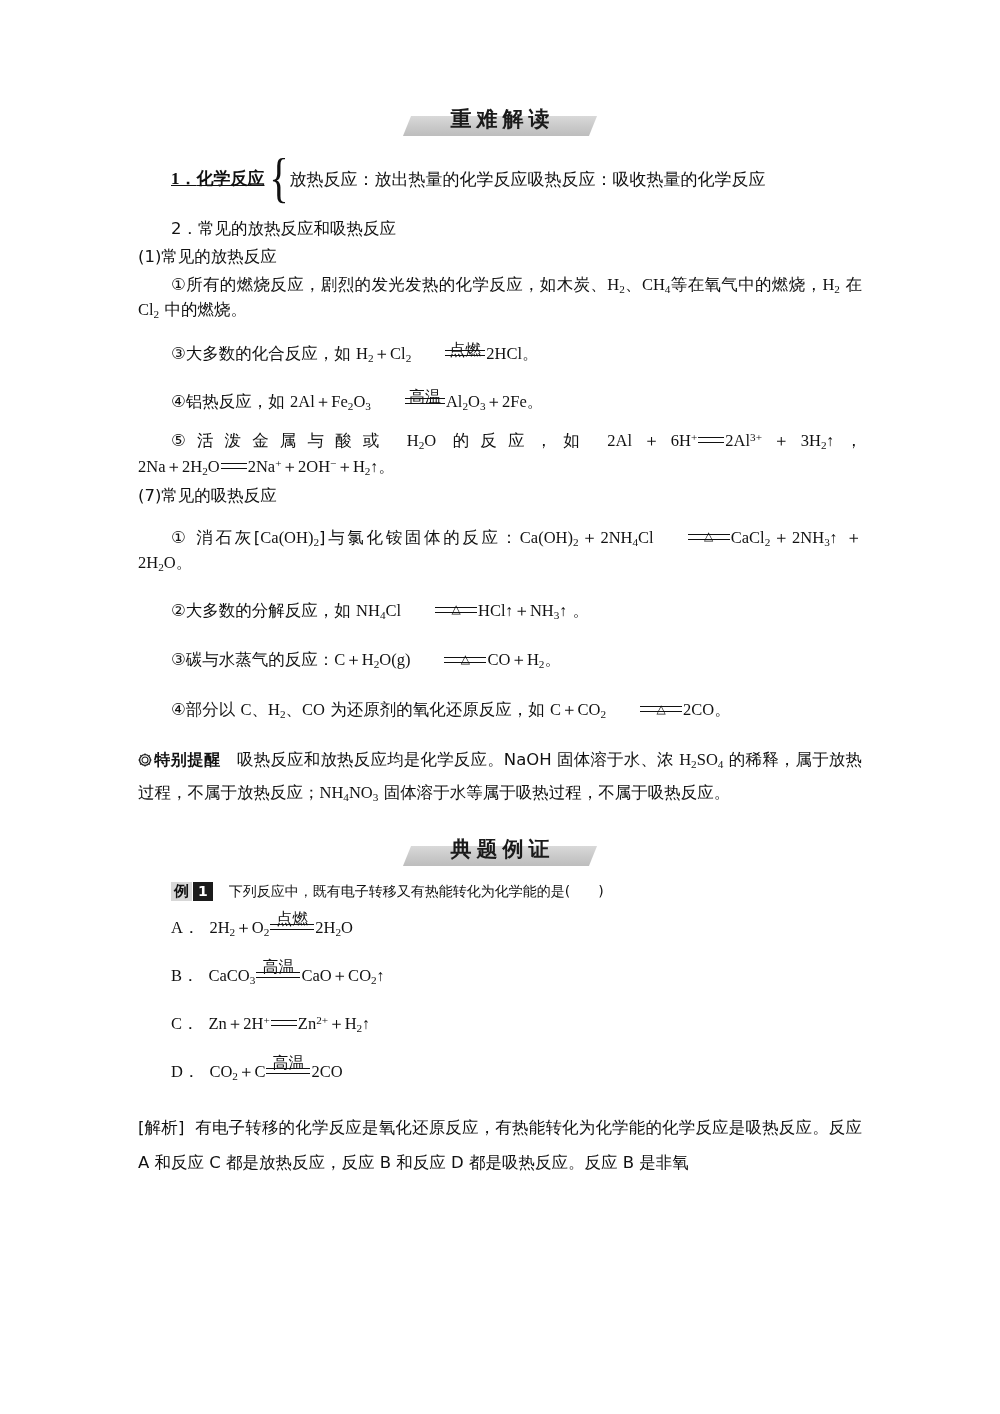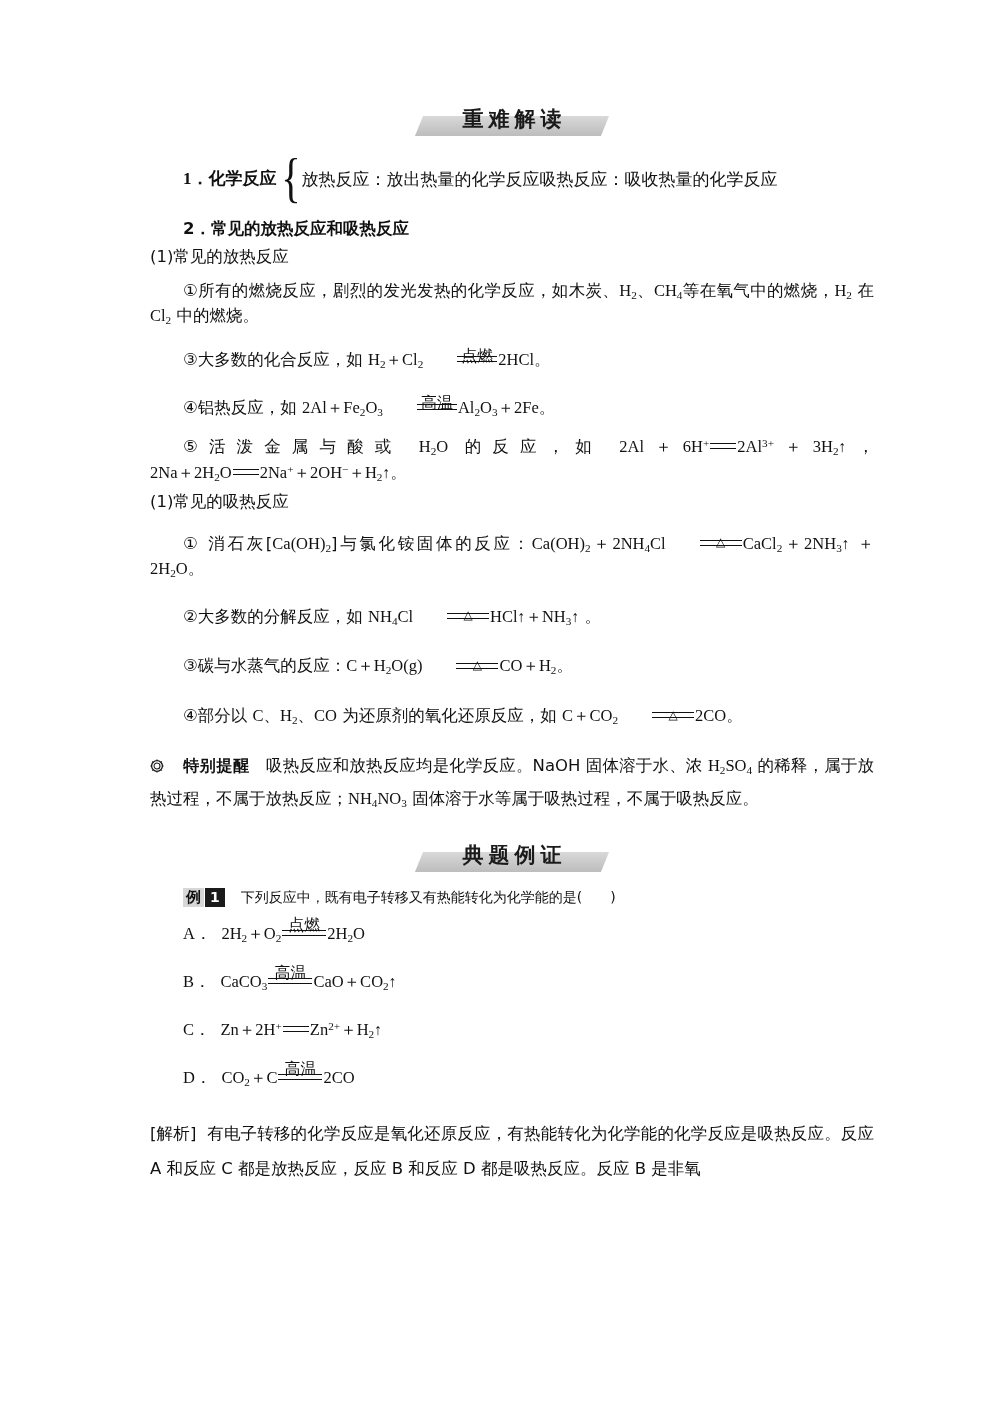--- a/index.html
+++ b/index.html
@@ -17,21 +17,21 @@
   }
   .page {
     position: absolute;
     left: 0; top: 0;
     width: 1000px;
     height: 1414px;
     padding: 0;
   }
   .content {
     position: absolute;
-    left: 150px;
+    left: 138px;
     top: 100px;
     width: 724px;
   }
 
   
   .banner-wrap {
     position: relative;
     height: 46px;
     margin-bottom: 6px;
   }
@@ -74,35 +74,36 @@
   .para.indent { text-indent: 33px; }
   .hanzi { font-family: "DejaVu Sans", "Liberation Sans", sans-serif; }
   .num-head {
     font-size: 16.5px;
     line-height: 1.6;
     margin: 0 0 2px 0;
     text-indent: 33px;
   }
   .num-head .lbl {
     font-family: "DejaVu Sans", sans-serif;
-    font-weight: bold;
+    font-weight: normal;
   }
 
   
   .brace-row {
     display: flex;
     align-items: center;
     margin: 10px 0 14px 0;
     padding-left: 33px;
   }
   .brace-label {
     font-size: 17px;
     font-weight: bold;
     font-family: "DejaVu Sans", sans-serif;
     white-space: nowrap;
+    text-decoration: underline;
   }
   .brace-label .ser {
     font-family: "Liberation Serif", serif;
   }
   .brace-glyph {
     font-size: 54px;
     line-height: 0.85;
     font-family: "Liberation Serif", serif;
     transform: scaleX(0.75);
     margin: 0 -2px 0 1px;
@@ -170,21 +171,20 @@
     margin-top: 20px;
     font-size: 16.5px;
     line-height: 2.05;
     text-align: justify;
   }
   .tip-head {
     font-family: "DejaVu Sans", sans-serif;
     font-weight: bold;
     font-size: 16px;
     letter-spacing: 0.5px;
-    margin-left: 17px;
   }
   .gear-icon {
     display: inline-block;
     width: 14px;
     height: 14px;
     vertical-align: -2px;
     margin-right: 2px;
   }
 
   
@@ -262,40 +262,40 @@
     <span class="brace-label"><span class="ser">1．</span><span>化学反应</span></span>
     <span class="brace-glyph">{</span>
     <span class="brace-lines">
       <div>放热反应：放出热量的化学反应</div>
       <div>吸热反应：吸收热量的化学反应</div>
     </span>
   </div>
 
   <p class="num-head"><span class="lbl">2．常见的放热反应和吸热反应</span></p>
 
-  <p class="para hanzi" style="margin-bottom:8px;">(1)常见的放热反应</p>
+  <p class="para hanzi" style="margin-bottom:2px;">(1)常见的放热反应</p>
 
   <p class="para indent hanzi" style="text-indent:33px;">
     ①所有的燃烧反应，剧烈的发光发热的化学反应，如木炭、<span class="eq">H<sub>2</sub></span>、<span class="eq">CH<sub>4</sub></span>等在氧气中的燃烧，<span class="eq">H<sub>2</sub></span> 在 <span class="eq">Cl<sub>2</sub></span> 中的燃烧。
   </p>
 
 
   <p class="para indent hanzi" style="margin-top:18px;">
     ③大多数的化合反应，如 <span class="eq">H<sub>2</sub>＋Cl<sub>2</sub><span class="rxn"><span class="cond">点燃</span><span class="rule" style="width:40px"></span></span>2HCl</span>。
   </p>
 
   <p class="para indent hanzi" style="margin-top:22px;">
     ④铝热反应，如 <span class="eq">2Al＋Fe<sub>2</sub>O<sub>3</sub><span class="rxn"><span class="cond">高温</span><span class="rule" style="width:40px"></span></span>Al<sub>2</sub>O<sub>3</sub>＋2Fe</span>。
   </p>
 
   <p class="para indent hanzi" style="margin-top:14px; text-indent:33px;">
     ⑤活泼金属与酸或 <span class="eq">H<sub>2</sub>O</span> 的反应，如 <span class="eq">2Al＋6H<sup>+</sup><span class="dbond"></span>2Al<sup>3+</sup>＋3H<sub>2</sub><span class="up">↑</span></span>，<span class="eq">2Na＋2H<sub>2</sub>O<span class="dbond"></span>2Na<sup>+</sup>＋2OH<sup>−</sup>＋H<sub>2</sub><span class="up">↑</span></span>。
   </p>
 
-  <p class="para hanzi" style="margin-top:4px;">(1)常见的吸热反应</p>
+  <p class="para hanzi" style="margin-top:4px;">(7)常见的吸热反应</p>
 
   <p class="para indent hanzi" style="margin-top:16px; text-indent:33px;">
     ① 消石灰[<span class="eq">Ca(OH)<sub>2</sub></span>]与氯化铵固体的反应：<span class="eq">Ca(OH)<sub>2</sub>＋2NH<sub>4</sub>Cl<span class="rxn"><span class="cond tri">△</span><span class="rule" style="width:42px"></span></span>CaCl<sub>2</sub>＋2NH<sub>3</sub><span class="up">↑</span></span> ＋ <span class="eq">2H<sub>2</sub>O</span>。
   </p>
 
   <p class="para indent hanzi" style="margin-top:22px;">
     ②大多数的分解反应，如 <span class="eq">NH<sub>4</sub>Cl<span class="rxn"><span class="cond tri">△</span><span class="rule" style="width:42px"></span></span>HCl<span class="up">↑</span>＋NH<sub>3</sub><span class="up">↑</span></span> 。
   </p>
 
   <p class="para indent hanzi" style="margin-top:24px;">

